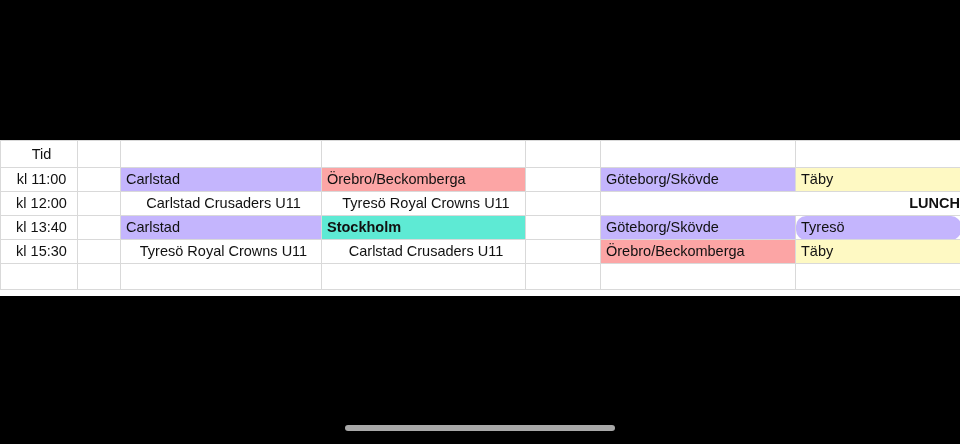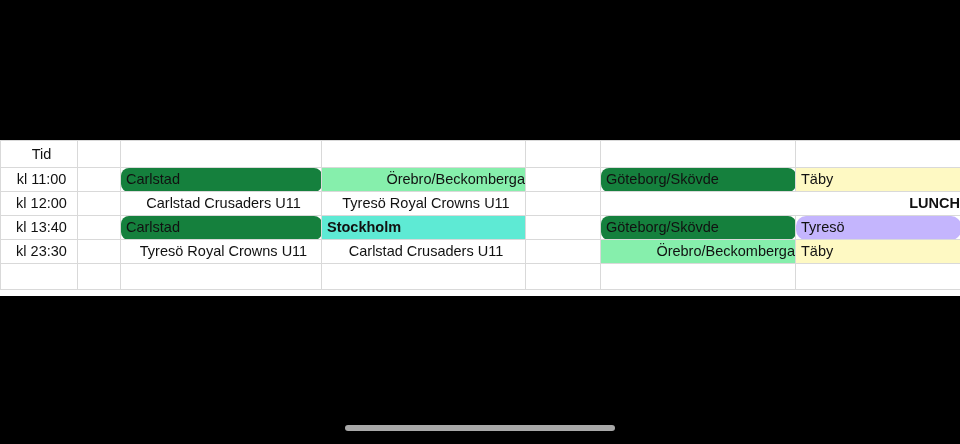--- a/index.html
+++ b/index.html
@@ -56,22 +56,22 @@
     white-space: nowrap;
     overflow: hidden;
     vertical-align: middle;
   }
 
   table.grid tr.r-header td { height: 26px; line-height: 26px; }
   table.grid tr.r-tail td   { height: 25px; line-height: 25px; }
 
   
   td.fill-none  { background: #ffffff; text-align: center; }
-  td.fill-blue  { background: #15803d; border-radius: 8px; }
-  td.fill-orange{ background: #86efac; text-align: right; }
+  td.fill-blue  { background: #c4b5fd; }
+  td.fill-orange{ background: #fca5a5; }
   td.fill-green { background: #fef9c3; }
   td.fill-yellow{ background: #5eead4; font-weight: bold; }
   td.fill-gray  { background: #c4b5fd; border-radius: 10px; }
 
   td.align-center { text-align: right; padding-left: 0; padding-right: 0; }
   td.bold { font-weight: bold; }
   td.head-time { text-align: center; font-weight: normal; padding-left: 0; }
 
   
   #home-indicator {
@@ -136,21 +136,21 @@
           <td class="fill-none head-time">kl 13:40</td>
           <td class="fill-none"></td>
           <td class="fill-blue">Carlstad</td>
           <td class="fill-yellow">Stockholm</td>
           <td class="fill-none"></td>
           <td class="fill-blue">Göteborg/Skövde</td>
           <td class="fill-gray">Tyresö</td>
         </tr>
 
         <tr>
-          <td class="fill-none head-time">kl 23:30</td>
+          <td class="fill-none head-time">kl 15:30</td>
           <td class="fill-none"></td>
           <td class="fill-none">Tyresö Royal Crowns U11</td>
           <td class="fill-none">Carlstad Crusaders U11</td>
           <td class="fill-none"></td>
           <td class="fill-orange">Örebro/Beckomberga</td>
           <td class="fill-green">Täby</td>
         </tr>
 
 
         <tr class="r-tail">

